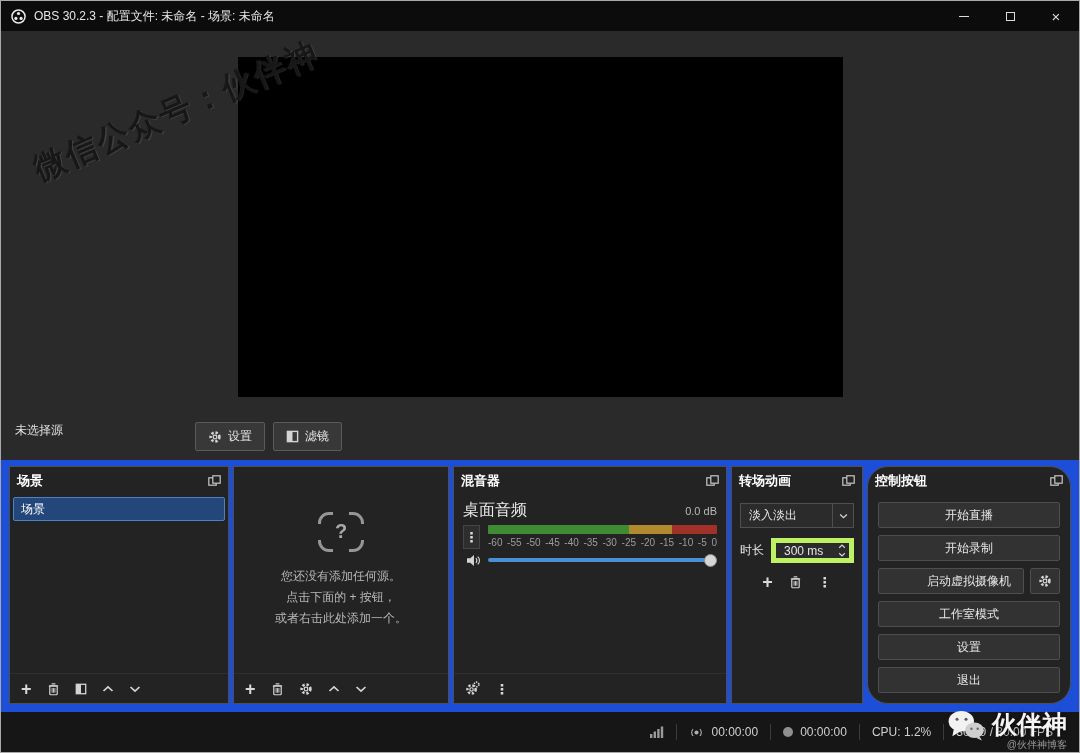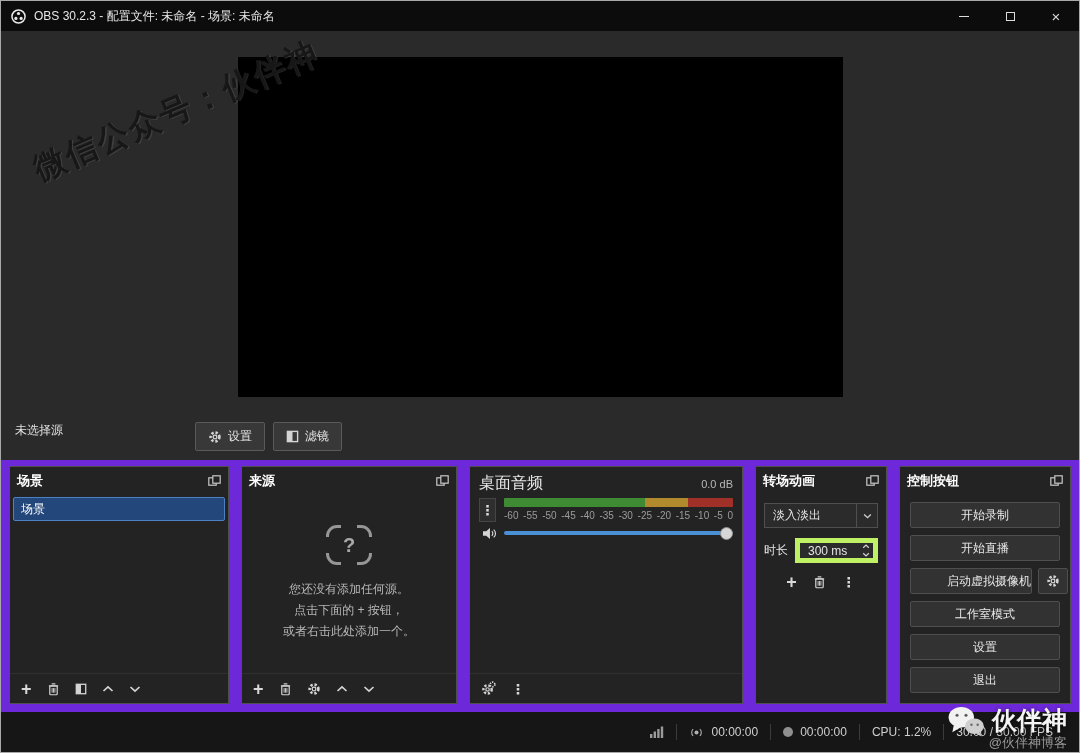--- a/index.html
+++ b/index.html
@@ -27,27 +27,27 @@
   .canvas { width:605px; height:340px; background:#000; }
 
   
   .srcbar { flex:0 0 38px; background:#2a2a2a; display:flex; align-items:flex-start;
     font-size:12px; color:#e0e0e0; padding:0 14px; }
   .srcbar-btns { display:flex; gap:8px; margin-left:132px; }
   .btn { background:#383838; border:1px solid #5a5a5a; border-radius:2px; color:#e6e6e6;
     font-size:12px; display:flex; align-items:center; gap:6px; padding:5px 12px; }
 
   
-  .docks { flex:0 0 252px; background:#6d28d9; display:flex; gap:12px; padding:6px 8px 8px; }
+  .docks { flex:0 0 252px; background:#1d4ed8; display:flex; gap:4px; padding:6px 8px 8px; }
   .dock { background:#232323; border:1px solid #4f4f4f; display:flex; flex-direction:column; overflow:hidden; }
   .dock-scenes  { flex:0 0 220px; }
   .dock-sources { flex:0 0 216px; }
   .dock-mixer   { flex:0 0 274px; }
   .dock-trans   { flex:0 0 132px; }
-  .dock-controls{ flex:1; }
+  .dock-controls{ flex:1;border-radius:21px; }
   .dock-h { flex:0 0 27px; display:flex; align-items:center; justify-content:space-between;
     padding:0 7px; color:#ffffff; font-size:13px; font-weight:bold; }
   .dock-body { flex:1; position:relative; overflow:hidden; }
   .dock-tools { flex:0 0 30px; display:flex; align-items:center; gap:15px; padding:0 11px;
     border-top:1px solid #2f2f2f; }
   .icon-btn { display:flex; align-items:center; justify-content:center; color:#d4d4d4; }
   .plus-glyph { font-size:18px; font-weight:bold; color:#d8d8d8; line-height:14px; }
   .dots-glyph { font-size:14px; font-weight:bold; color:#d8d8d8; line-height:14px; }
 
   
@@ -111,21 +111,21 @@
   .rec-dot { width:10px; height:10px; border-radius:50%; background:#8f8f8f; display:inline-block; }
 
   
   .wm-diag { position:absolute; left:26px; top:150px; transform:rotate(-23deg); transform-origin:left top;
     font-size:32px; font-weight:bold; letter-spacing:2px; color:#171717;
     text-shadow:1px 1px 0 rgba(130,130,130,0.25); z-index:6; pointer-events:none; white-space:nowrap; }
   .wm-corner { position:absolute; right:12px; bottom:0; z-index:10; display:flex; flex-direction:column;
     align-items:flex-end; pointer-events:none;margin-top:32px; }
   .wm-row { display:flex; align-items:center; gap:7px; }
   .wm-name { font-size:25px; font-weight:bold; color:#f4f4f4; text-shadow:0 1px 4px rgba(0,0,0,0.7); }
-  .wm-handle { font-size:13px; color:#9a9a9a; margin-top:-3px; }
+  .wm-handle { font-size:10px; color:#9a9a9a; margin-top:-3px; }
 </style>
 </head>
 <body>
 
 <div class="window">
 
   <div class="titlebar">
     <span class="tb-logo">
       <svg width="15" height="15" viewBox="0 0 16 16">
         <circle cx="8" cy="8" r="7" fill="none" stroke="#e8e8e8" stroke-width="1.6"></circle>
@@ -217,29 +217,20 @@
         </span>
         <span class="icon-btn">
           <svg width="12" height="8" viewBox="0 0 12 8">
               <path d="M1.5 2 L6 6.2 L10.5 2" fill="none" stroke="#d4d4d4" stroke-width="1.7"></path>
             </svg>
         </span>
       </div>
     </div>
 
     <div class="dock dock-sources">
-      <div class="dock-h">
-        <span>来源</span>
-        <span class="icon-btn">
-          <svg width="13" height="11" viewBox="0 0 13 11">
-            <rect x="0.8" y="2.8" width="7.4" height="7.4" fill="none" stroke="#c8c8c8" stroke-width="1.2"></rect>
-            <rect x="4.8" y="0.8" width="7.4" height="7.4" fill="#232323" stroke="#c8c8c8" stroke-width="1.2"></rect>
-          </svg>
-        </span>
-      </div>
       <div class="dock-body">
         <div class="empty-state">
           <div class="qbox">
             <span class="q-h"></span>
               <span class="q-v"></span>
             <span class="q">?</span>
           </div>
           <div class="empty-line">您还没有添加任何源。</div>
           <div class="empty-line">点击下面的 + 按钮，</div>
           <div class="empty-line">或者右击此处添加一个。</div>
@@ -270,20 +261,29 @@
         </span>
         <span class="icon-btn">
           <svg width="12" height="8" viewBox="0 0 12 8">
               <path d="M1.5 2 L6 6.2 L10.5 2" fill="none" stroke="#d4d4d4" stroke-width="1.7"></path>
             </svg>
         </span>
       </div>
     </div>
 
     <div class="dock dock-mixer">
+      <div class="dock-h">
+        <span>混音器</span>
+        <span class="icon-btn">
+          <svg width="13" height="11" viewBox="0 0 13 11">
+            <rect x="0.8" y="2.8" width="7.4" height="7.4" fill="none" stroke="#c8c8c8" stroke-width="1.2"></rect>
+            <rect x="4.8" y="0.8" width="7.4" height="7.4" fill="#232323" stroke="#c8c8c8" stroke-width="1.2"></rect>
+          </svg>
+        </span>
+      </div>
       <div class="dock-body">
         <div class="mix-channel">
           <div class="mix-row1">
             <span class="mix-name">桌面音频</span>
             <span class="mix-level">0.0 dB</span>
           </div>
           <div class="mix-grid">
             <div class="mix-dots">
               <span class="dots-glyph">⋮</span>
             </div>
@@ -387,22 +387,22 @@
       <div class="dock-h">
         <span>控制按钮</span>
         <span class="icon-btn">
           <svg width="13" height="11" viewBox="0 0 13 11">
             <rect x="0.8" y="2.8" width="7.4" height="7.4" fill="none" stroke="#c8c8c8" stroke-width="1.2"></rect>
             <rect x="4.8" y="0.8" width="7.4" height="7.4" fill="#232323" stroke="#c8c8c8" stroke-width="1.2"></rect>
           </svg>
         </span>
       </div>
       <div class="dock-body ctrl-body">
+        <button class="ctrl-btn">开始直播</button>
         <button class="ctrl-btn">开始录制</button>
-        <button class="ctrl-btn">开始直播</button>
         <div class="vcam-row">
           <button class="ctrl-btn vcam">启动虚拟摄像机</button>
           <button class="ctrl-btn vcam-gear">
             <svg width="14" height="14" viewBox="0 0 16 16">
               <circle cx="8" cy="8" r="5" fill="none" stroke="#d4d4d4" stroke-width="3" stroke-dasharray="2.6 2.1"></circle>
               <circle cx="8" cy="8" r="2.1" fill="none" stroke="#d4d4d4" stroke-width="1.5"></circle>
             </svg>
           </button>
         </div>
         <button class="ctrl-btn">工作室模式</button>

